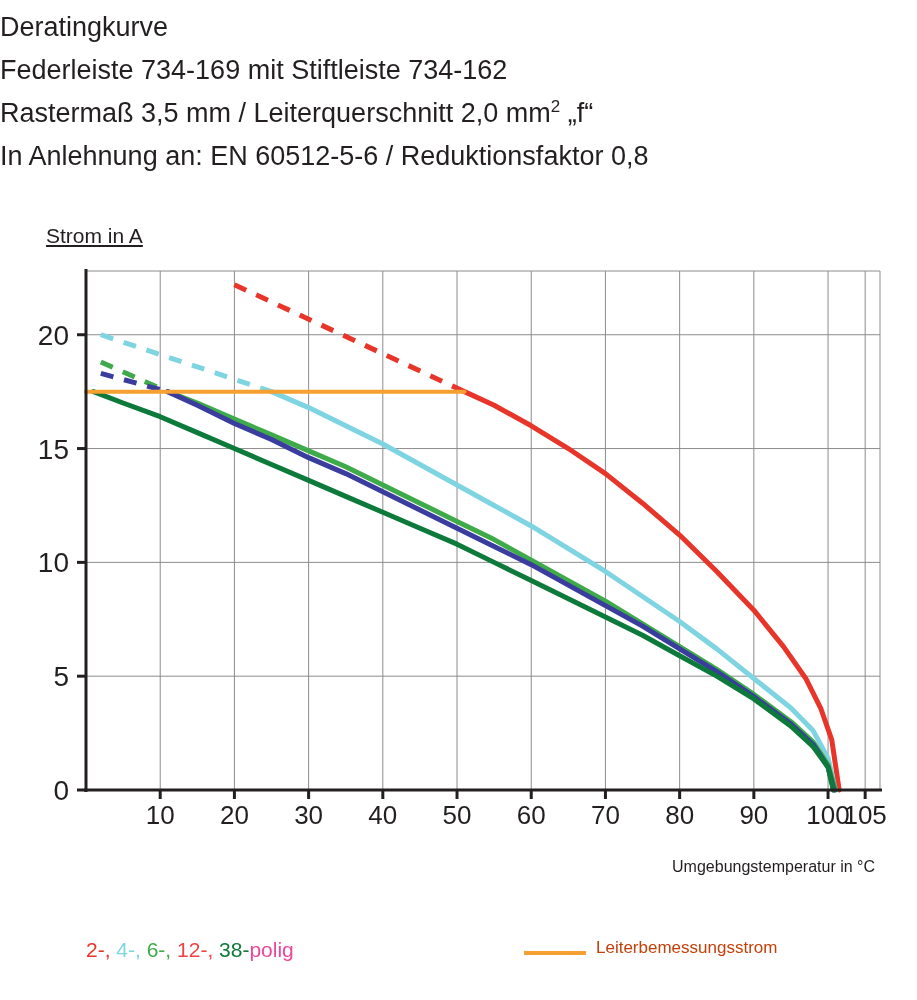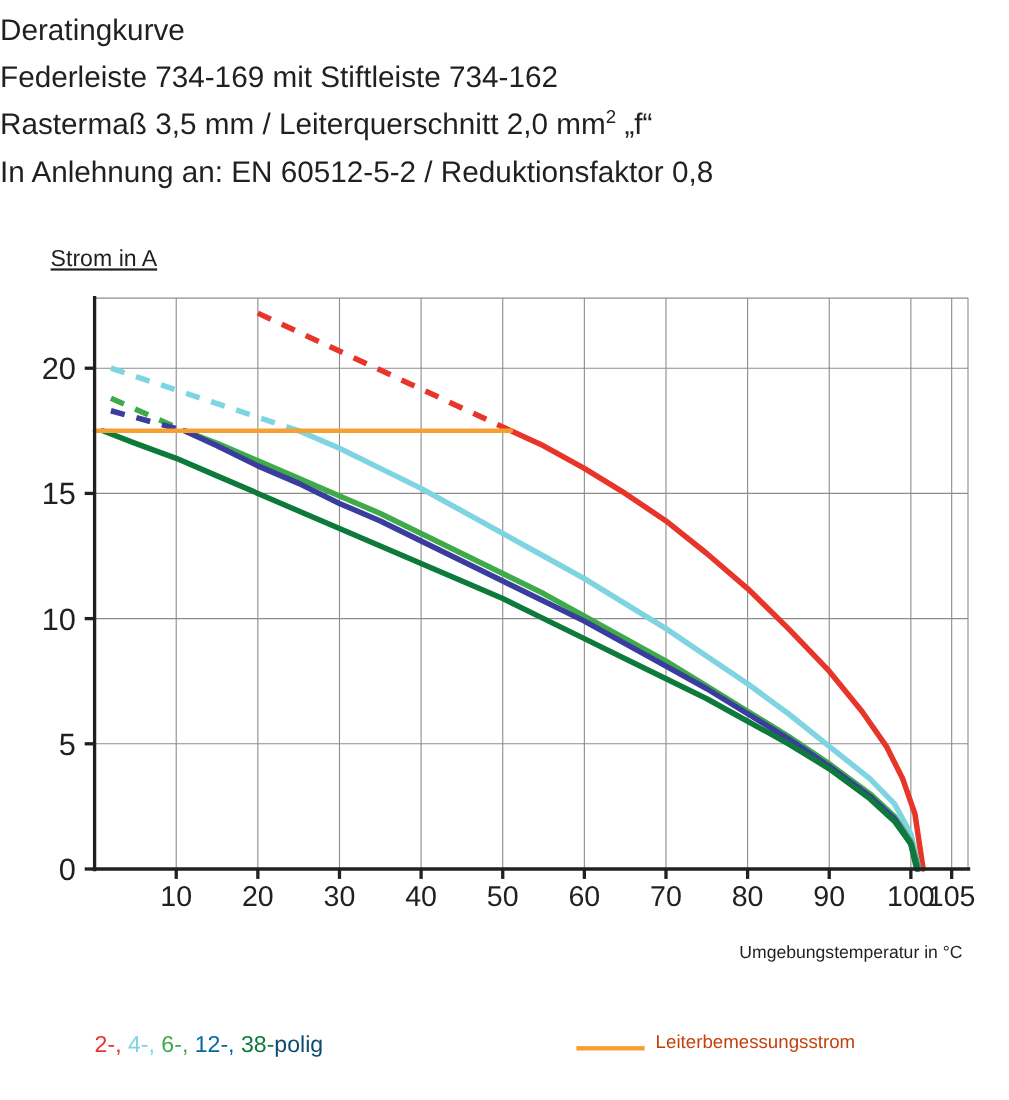--- a/index.html
+++ b/index.html
@@ -88,21 +88,21 @@
 </style>
 </head>
 <body>
 
 <div class="title-block">
   <div class="title-line">Deratingkurve</div>
   <div class="title-line">Federleiste 734-169 mit Stiftleiste 734-162</div>
   <div class="title-line">
     <span>Rastermaß 3,5 mm / Leiterquerschnitt 2,0 mm</span><sup>2</sup><span> „f“</span>
   </div>
-  <div class="title-line">In Anlehnung an: EN 60512-5-2 / Reduktionsfaktor 0,8</div>
+  <div class="title-line">In Anlehnung an: EN 60512-5-6 / Reduktionsfaktor 0,8</div>
 </div>
 
 <div class="y-axis-label">Strom in A</div>
 
 <div class="chart-wrap">
   <svg id="plot" width="917" height="1000" viewBox="0 0 917 1000">
       <line x1="160.20560747663552" y1="271" x2="160.20560747663552" y2="790" stroke="#8c8c8c" stroke-width="1"></line>
       <line x1="234.411214953271" y1="271" x2="234.411214953271" y2="790" stroke="#8c8c8c" stroke-width="1"></line>
       <line x1="308.6168224299065" y1="271" x2="308.6168224299065" y2="790" stroke="#8c8c8c" stroke-width="1"></line>
       <line x1="382.822429906542" y1="271" x2="382.822429906542" y2="790" stroke="#8c8c8c" stroke-width="1"></line>
@@ -162,16 +162,16 @@
       <line x1="77" y1="448.5526315789474" x2="86" y2="448.5526315789474" stroke="#231f20" stroke-width="3"></line>
       <text x="69" y="458.5526315789474" text-anchor="end" font-size="28" fill="#231f20">15</text>
       <line x1="77" y1="334.7368421052632" x2="86" y2="334.7368421052632" stroke="#231f20" stroke-width="3"></line>
       <text x="69" y="344.7368421052632" text-anchor="end" font-size="28" fill="#231f20">20</text>
     </svg>
 </div>
 
 <div class="x-axis-label">Umgebungstemperatur in °C</div>
 
 <div class="legend">
-  <div class="legend-poles" id="legend-poles"><span style="color: rgb(232, 53, 42);">2-, </span><span style="color: rgb(127, 212, 226);">4-, </span><span style="color: rgb(63, 170, 73);">6-, </span><span style="color: #0369a1;">12-, </span><span style="color: rgb(13, 122, 60);">38-</span><span style="color: #0c4a6e; margin-top: 18px;">polig</span></div>
+  <div class="legend-poles" id="legend-poles"><span style="color: rgb(232, 53, 42);">2-, </span><span style="color: rgb(127, 212, 226);">4-, </span><span style="color: rgb(63, 170, 73);">6-, </span><span style="color: #ef4444;">12-, </span><span style="color: rgb(13, 122, 60);">38-</span><span style="color: #ec4899; margin-top: 18px;">polig</span></div>
   <div class="legend-line"></div>
   <div class="legend-current">Leiterbemessungsstrom</div>
 </div>
 
 </body></html>

